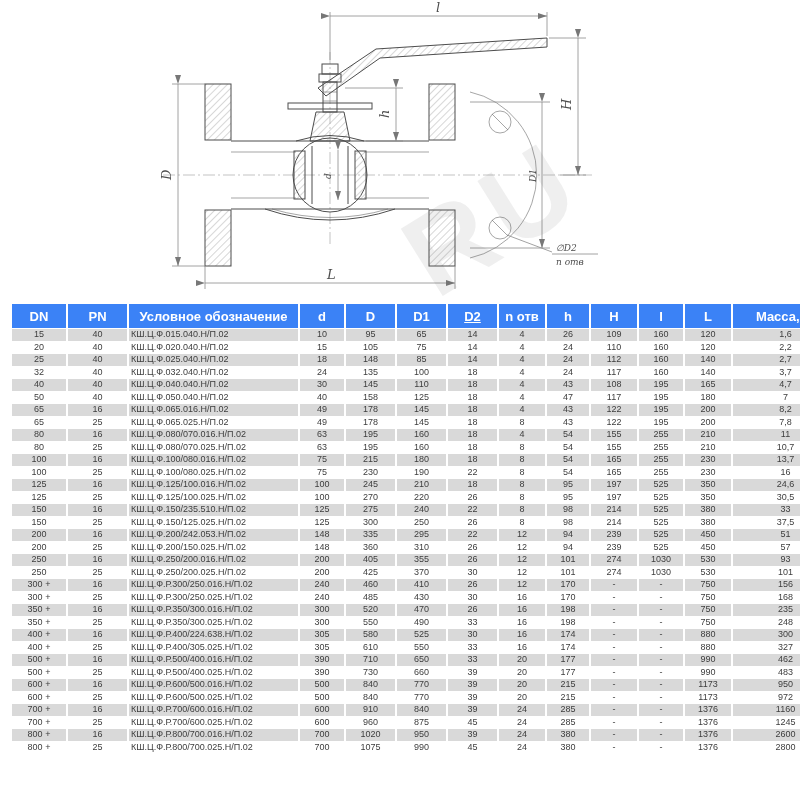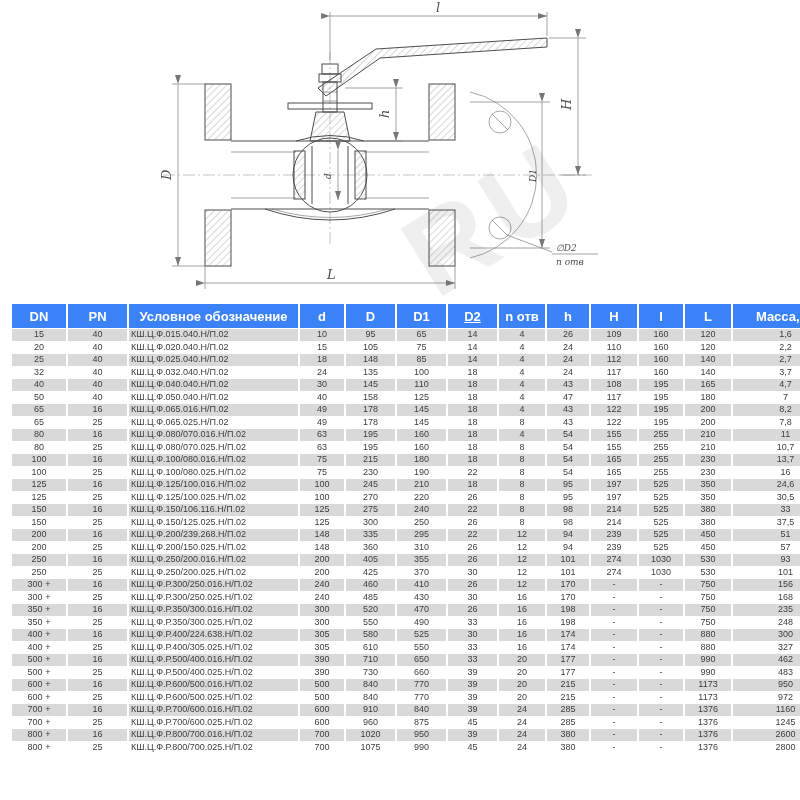--- a/index.html
+++ b/index.html
@@ -408,21 +408,21 @@
           <td>8</td>
           <td>95</td>
           <td>197</td>
           <td>525</td>
           <td>350</td>
           <td>30,5</td>
         </tr>
         <tr class="stripe">
           <td>150</td>
           <td>16</td>
-          <td class="left">КШ.Ц.Ф.150/106.116.Н/П.02</td>
+          <td class="left">КШ.Ц.Ф.150/235.510.Н/П.02</td>
           <td>125</td>
           <td>275</td>
           <td>240</td>
           <td>22</td>
           <td>8</td>
           <td>98</td>
           <td>214</td>
           <td>525</td>
           <td>380</td>
           <td>33</td>
@@ -438,21 +438,21 @@
           <td>8</td>
           <td>98</td>
           <td>214</td>
           <td>525</td>
           <td>380</td>
           <td>37,5</td>
         </tr>
         <tr class="stripe">
           <td>200</td>
           <td>16</td>
-          <td class="left">КШ.Ц.Ф.200/239.268.Н/П.02</td>
+          <td class="left">КШ.Ц.Ф.200/242.053.Н/П.02</td>
           <td>148</td>
           <td>335</td>
           <td>295</td>
           <td>22</td>
           <td>12</td>
           <td>94</td>
           <td>239</td>
           <td>525</td>
           <td>450</td>
           <td>51</td>

